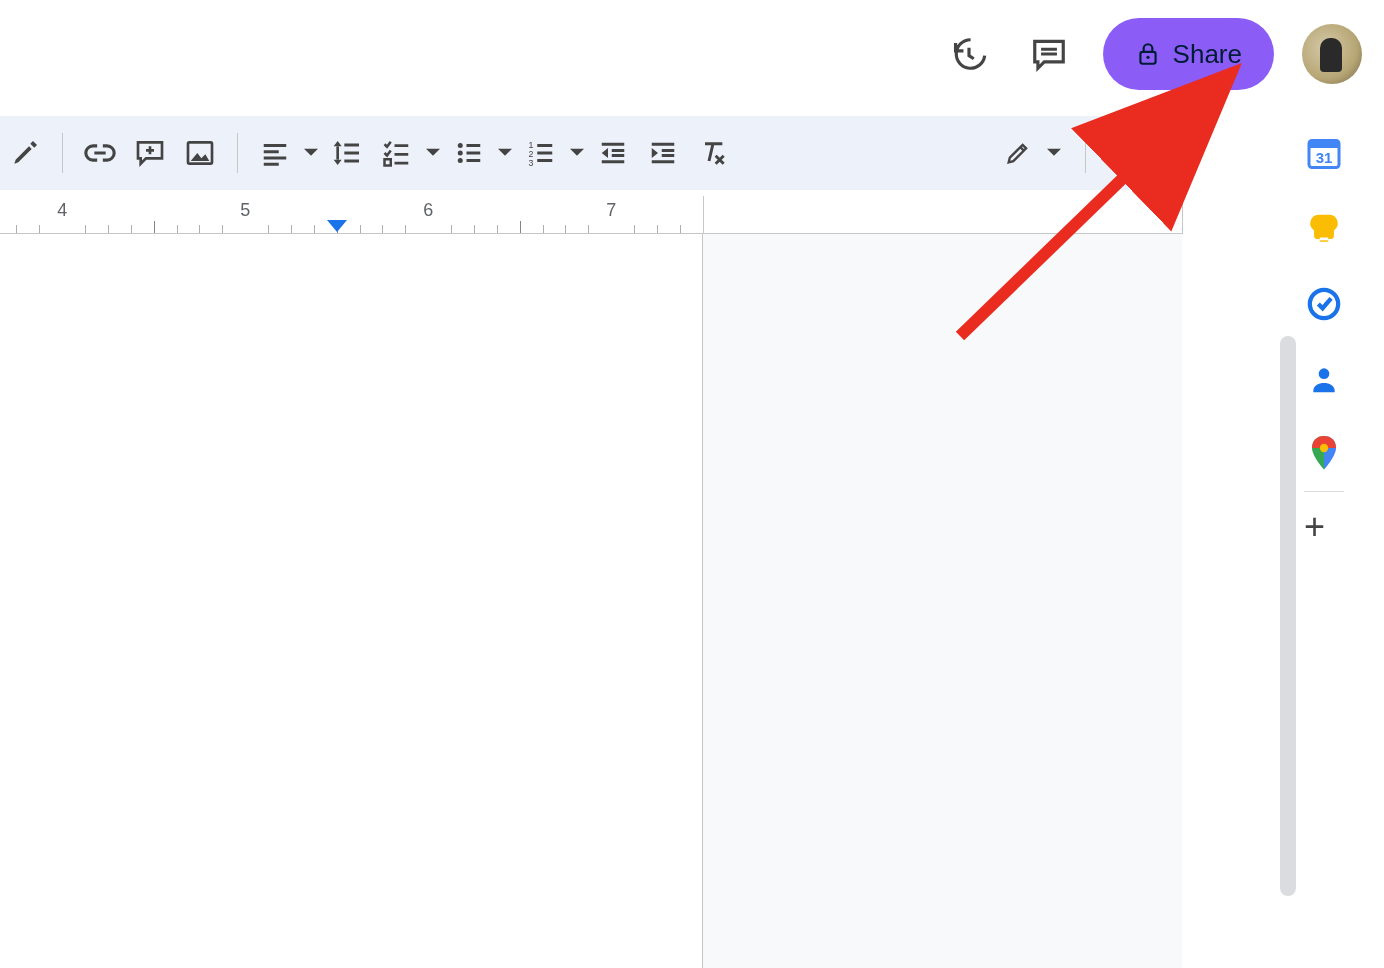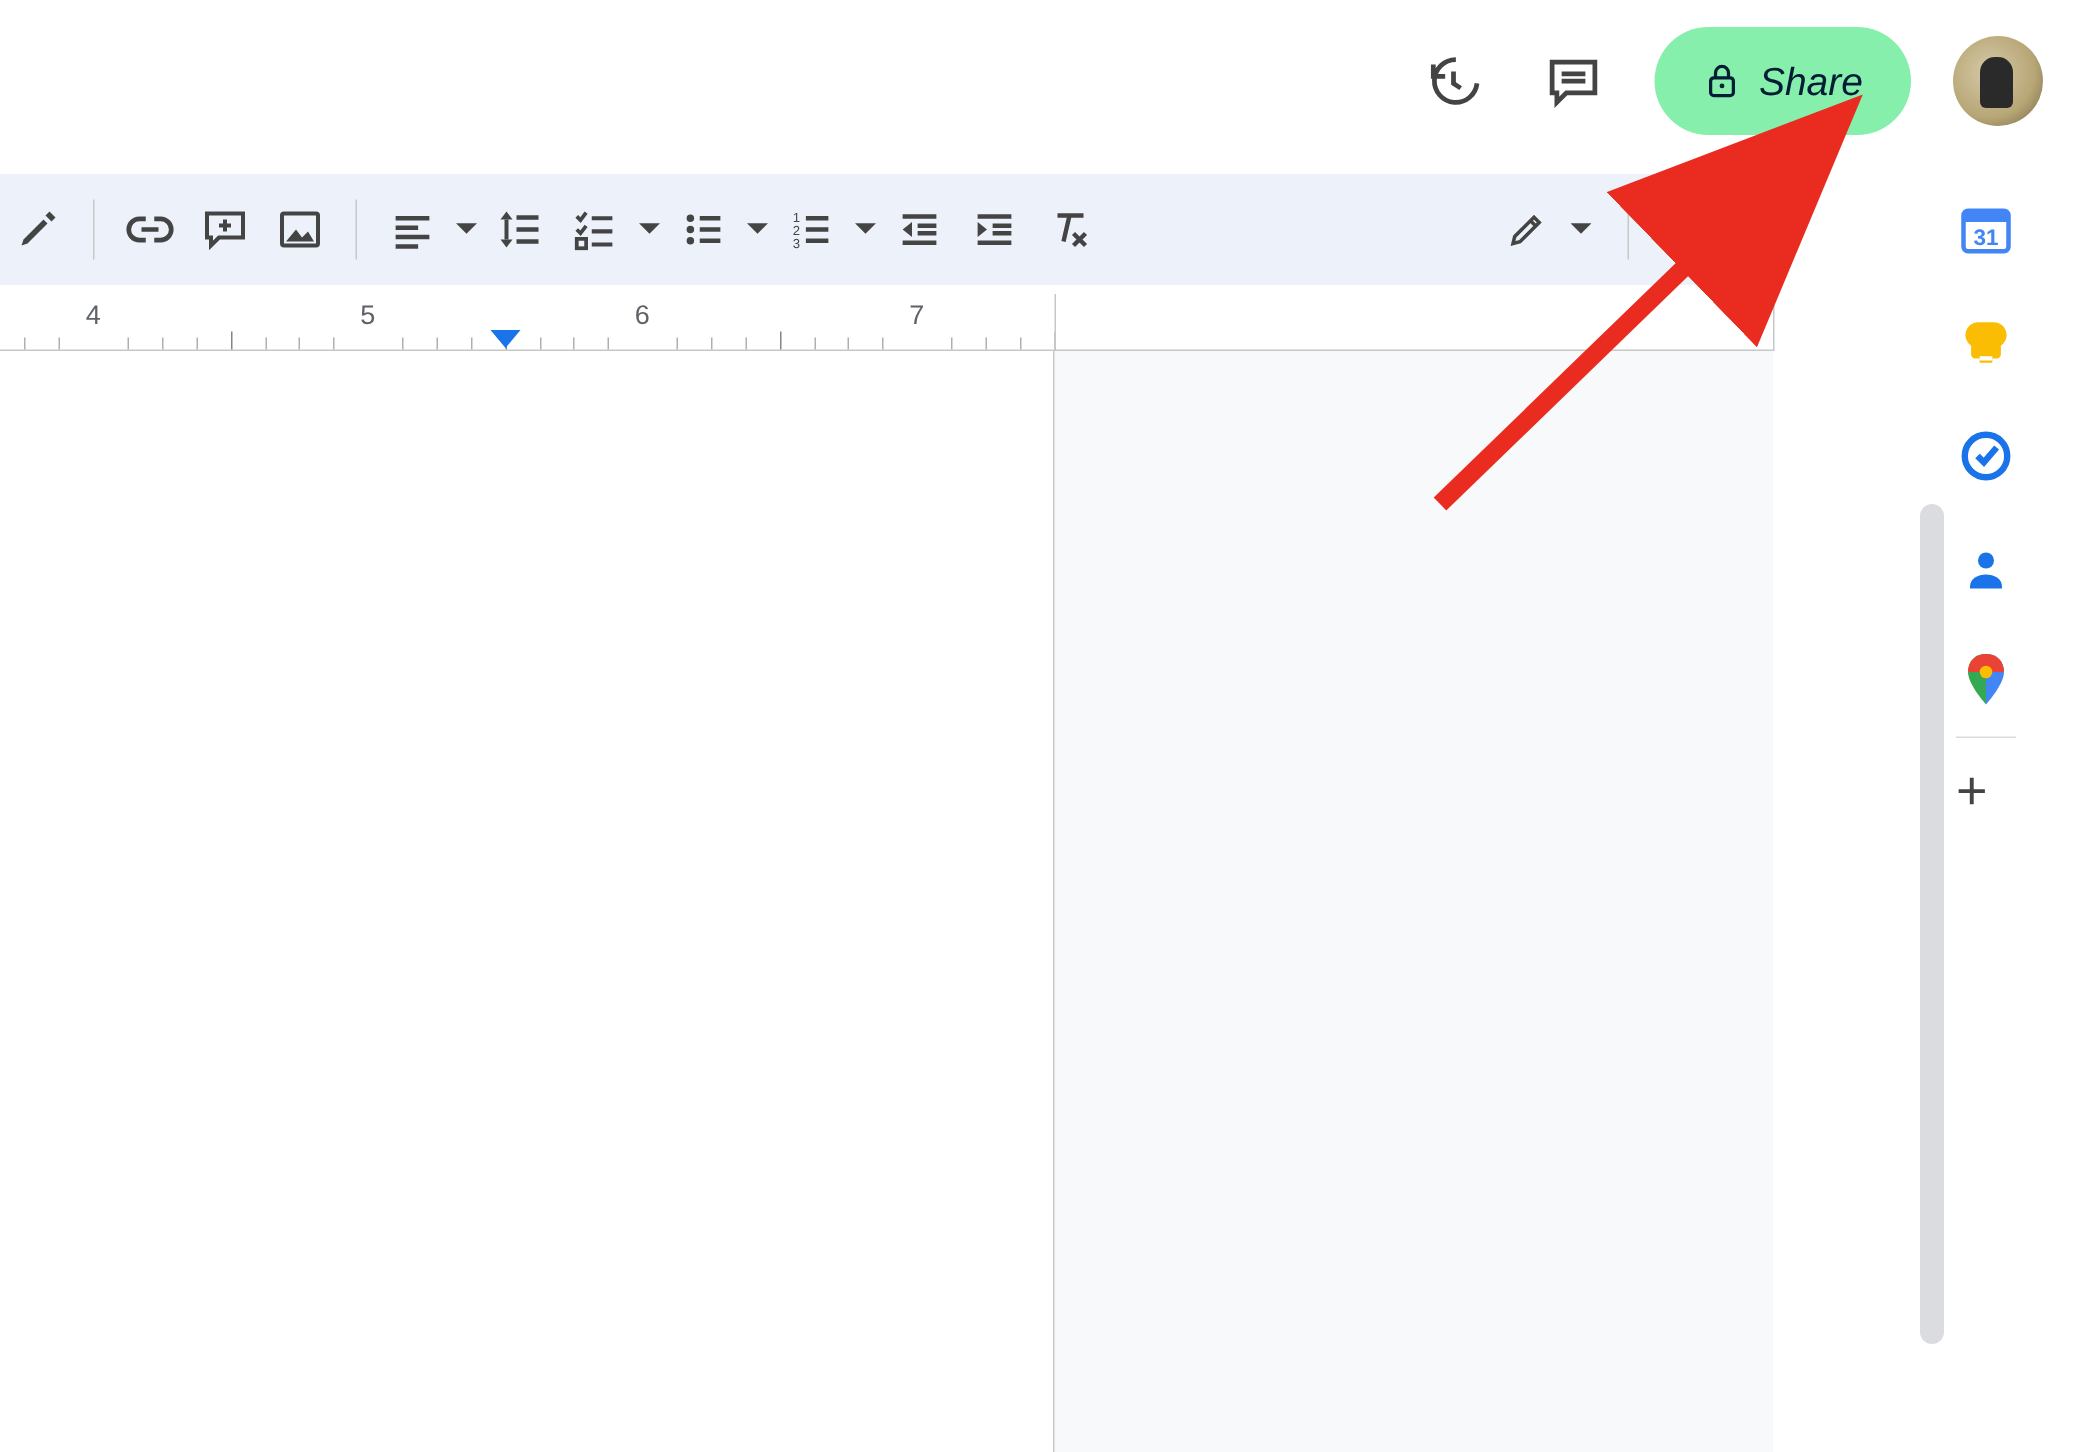--- a/index.html
+++ b/index.html
@@ -1,20 +1,20 @@
 <!DOCTYPE html>
 <html><head>
 <meta charset="utf-8">
 <style>
   * { box-sizing: border-box; }
   html, body { margin: 0; padding: 0; width: 1384px; height: 968px; font-family: Arial, Helvetica, sans-serif; background: #ffffff; overflow: hidden; }
 
   .header { position: absolute; top: 0; left: 0; right: 0; height: 108px; display: flex; align-items: center; justify-content: flex-end; gap: 28px; padding-right: 22px; }
   .header-icon-btn { width: 52px; height: 52px; display: flex; align-items: center; justify-content: center; border-radius: 50%; cursor: pointer; }
-  .share-btn { display: flex; align-items: center; gap: 12px; background: #86efac; border-radius: 50px; padding: 0 32px; height: 72px; cursor: pointer; font-style: italic; }
+  .share-btn { display: flex; align-items: center; gap: 12px; background: #8b5cf6; border-radius: 50px; padding: 0 32px; height: 72px; cursor: pointer; }
   .share-text { font-size: 26px; color: #001d35; font-weight: 500; }
   .avatar { width: 60px; height: 60px; border-radius: 50%; background: radial-gradient(circle at 40% 40%, #d5c9a8, #b7a675 60%, #6e6043); cursor: pointer; position:relative; overflow:hidden; }
   .avatar::after{content:"";position:absolute;left:18px;top:14px;width:22px;height:34px;background:#2a2a2a;border-radius:10px 10px 4px 4px;}
 
   .toolbar { position: absolute; top: 116px; left: 0; height: 74px; width: 1184px; background: #edf2fa; border-radius: 0 40px 40px 0; display: flex; align-items: center; padding-left: 0; }
   .tgroup { display: flex; align-items: center; height: 100%; }
   .tbtn { width: 50px; height: 50px; display: flex; align-items: center; justify-content: center; cursor: pointer; border-radius: 6px; }
   .tsplit { display: flex; align-items: center; cursor: pointer; }
   .tsplit .caret { width: 22px; display:flex; align-items:center; justify-content:center; }
   .sep { width: 1px; height: 40px; background: #c7c7c7; margin: 0 12px; }

